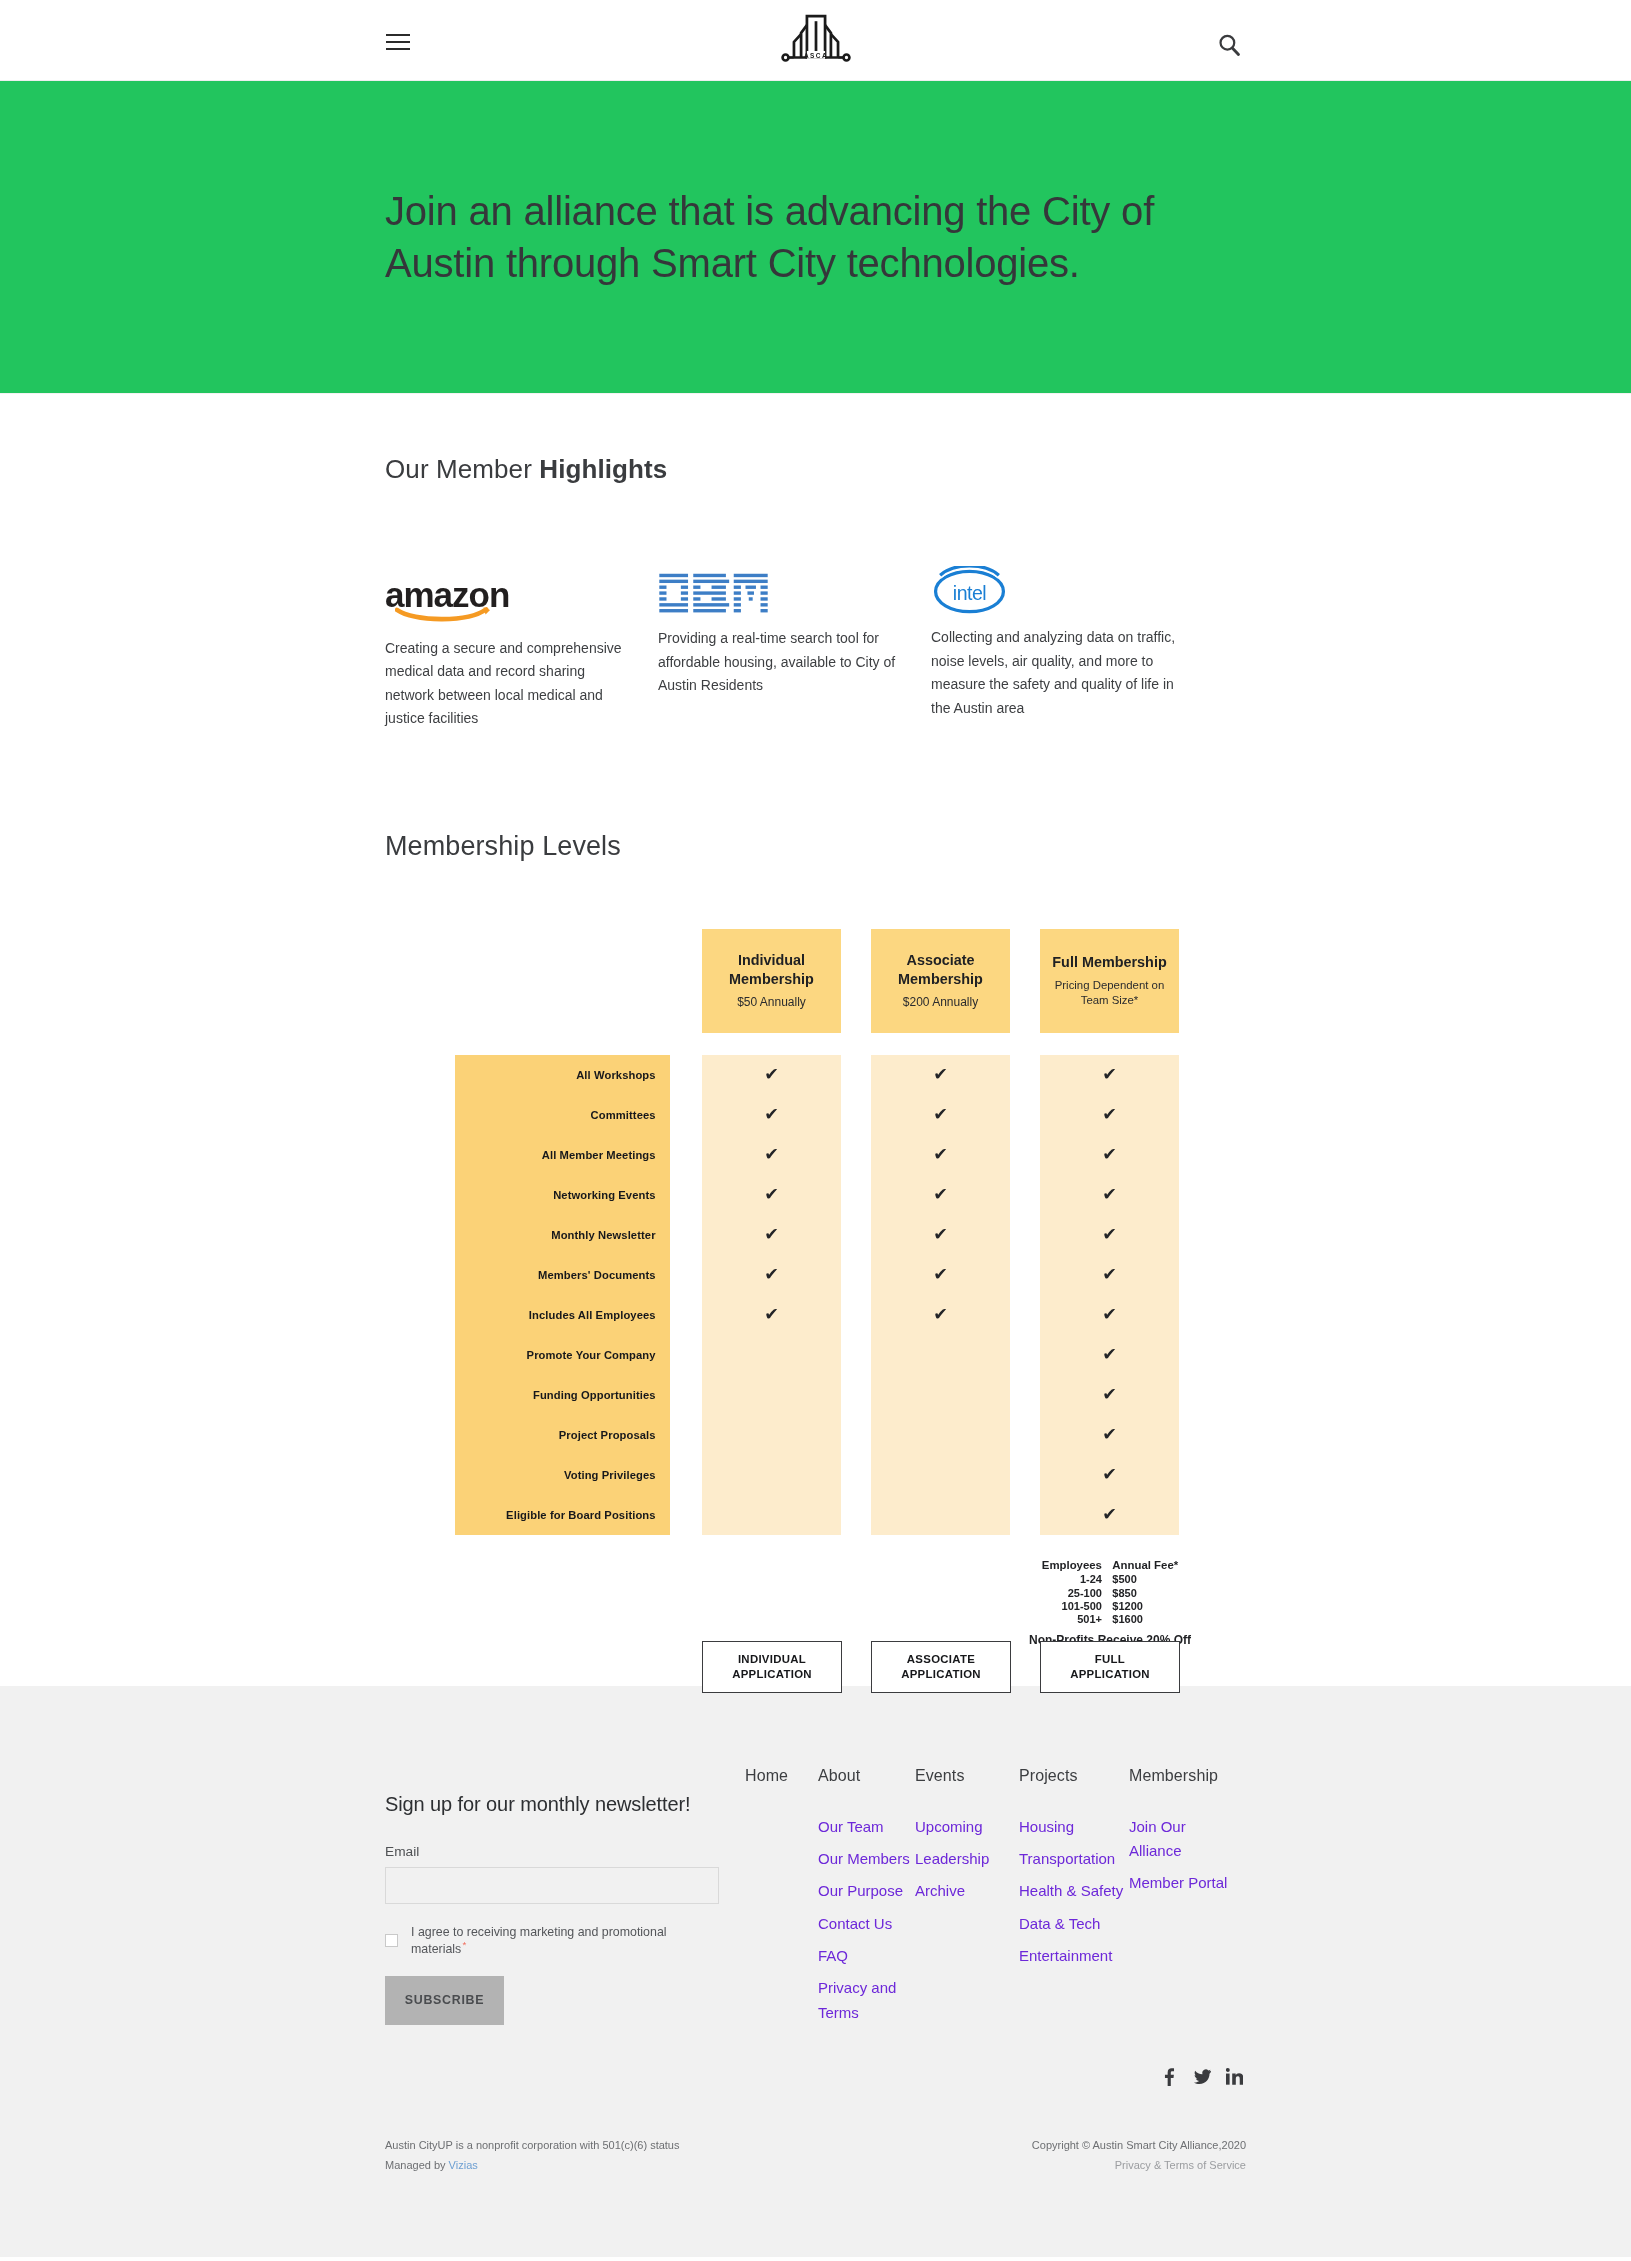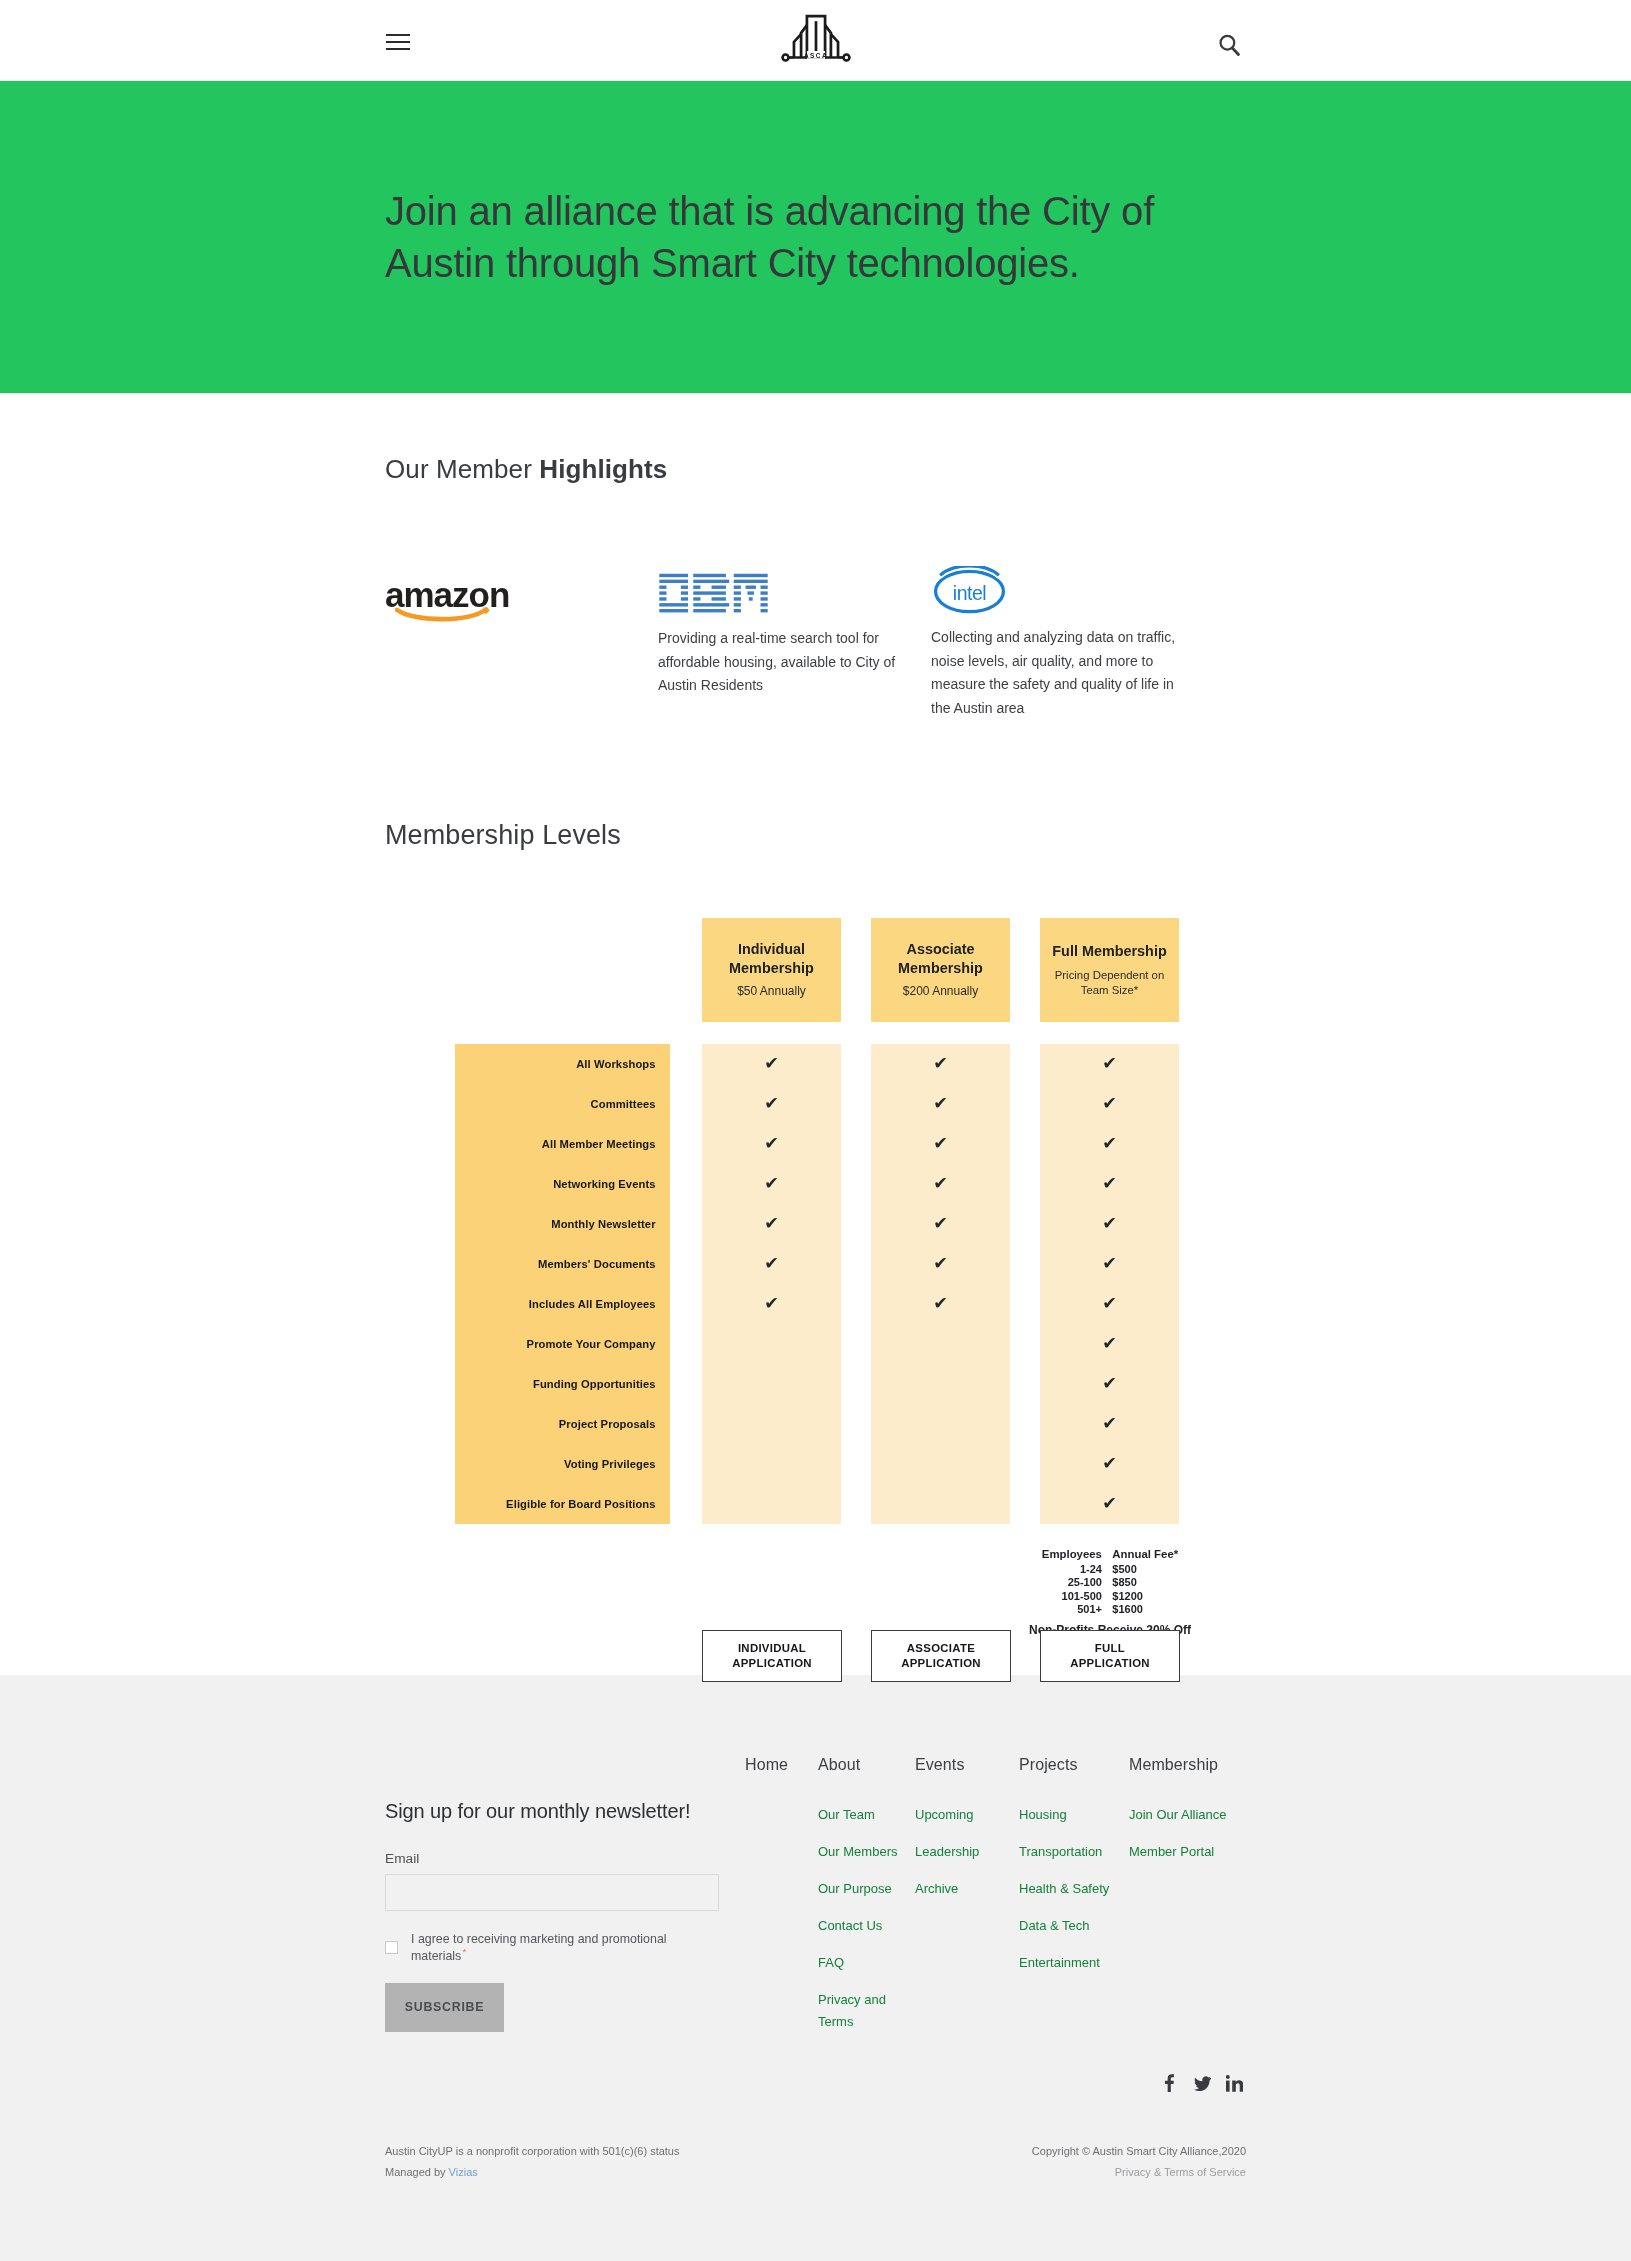--- a/index.html
+++ b/index.html
@@ -252,23 +252,23 @@
   .foot-col.home { width: 73px; }
   .foot-col.about { width: 97px; }
   .foot-col.events { width: 104px; }
   .foot-col.projects { width: 110px; }
   .foot-head {
     font-size: 16px; color: #3c3e41; font-weight: 400; letter-spacing: 0.1px;
     cursor: pointer;
   }
   .foot-link {
     display: block;
-    margin-top: 16px;
-    font-size: 13px;
-    color: #15803d;
+    margin-top: 8px;
+    font-size: 15px;
+    color: #6d28d9;
     line-height: 1.62;
     cursor: pointer;
     text-decoration: none;
   }
   .foot-links { margin-top: 30px; }
 
   .social-row {
     display: flex;
     justify-content: flex-end;
     gap: 15.7px;
@@ -347,20 +347,21 @@
         <div class="member-card amazon">
           <div class="member-logo-box">
             <div class="amz">
               <div class="amz-txt">amazon</div>
               <svg class="amz-smile" viewBox="0 0 152 26">
                 <path d="M3 6 C30 24 112 26 140 5" fill="none" stroke="#f59a23" stroke-width="7" stroke-linecap="round"></path>
                 <path d="M136 2 L146 6 L139 13 Z" fill="#f59a23"></path>
               </svg>
             </div>
           </div>
+          <div class="member-desc">Creating a secure and comprehensive medical data and record sharing network between local medical and justice facilities</div>
         </div>
 
         <div class="member-card ibm">
           <div class="member-logo-box">
             <svg class="ibm-logo" viewBox="0 0 170 70">
               <g fill="#3d7ec6">
                 <rect x="2" y="4" width="44" height="5.2"></rect>
                   <rect x="2" y="13" width="44" height="5.2"></rect>
                 <rect x="2" y="22" width="11" height="5.2"></rect>
                   <rect x="35" y="22" width="11" height="5.2"></rect>

